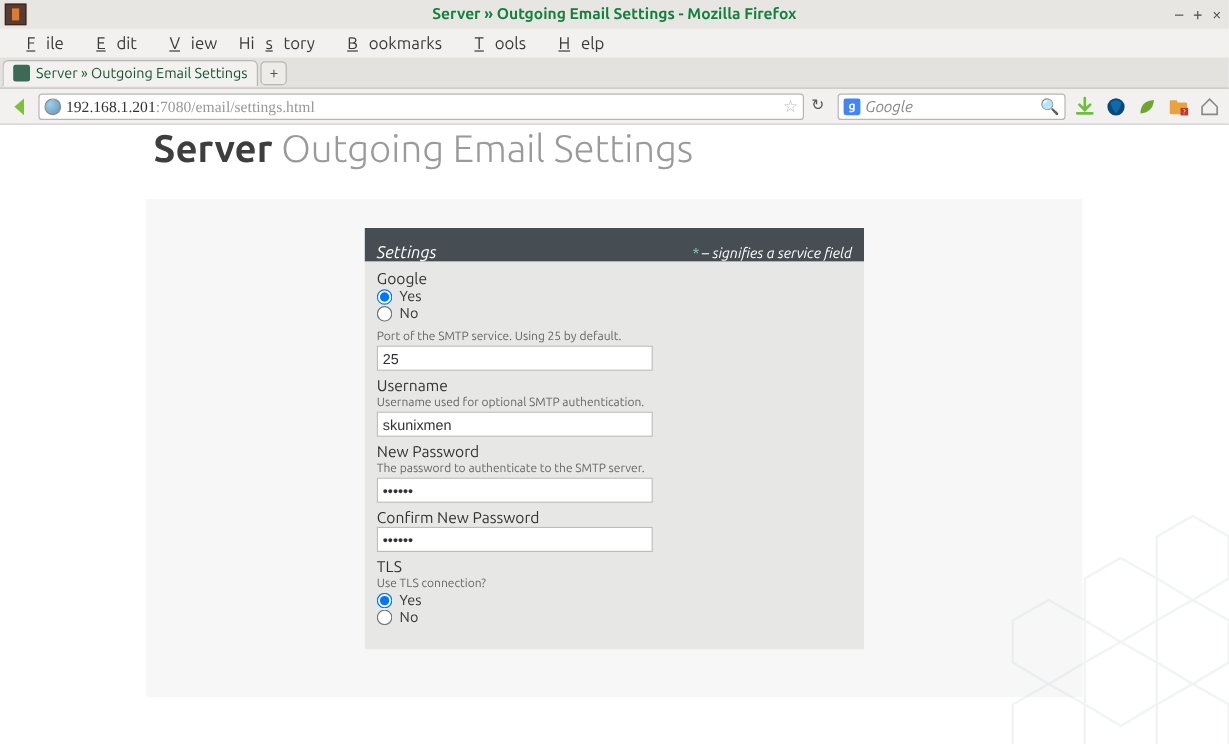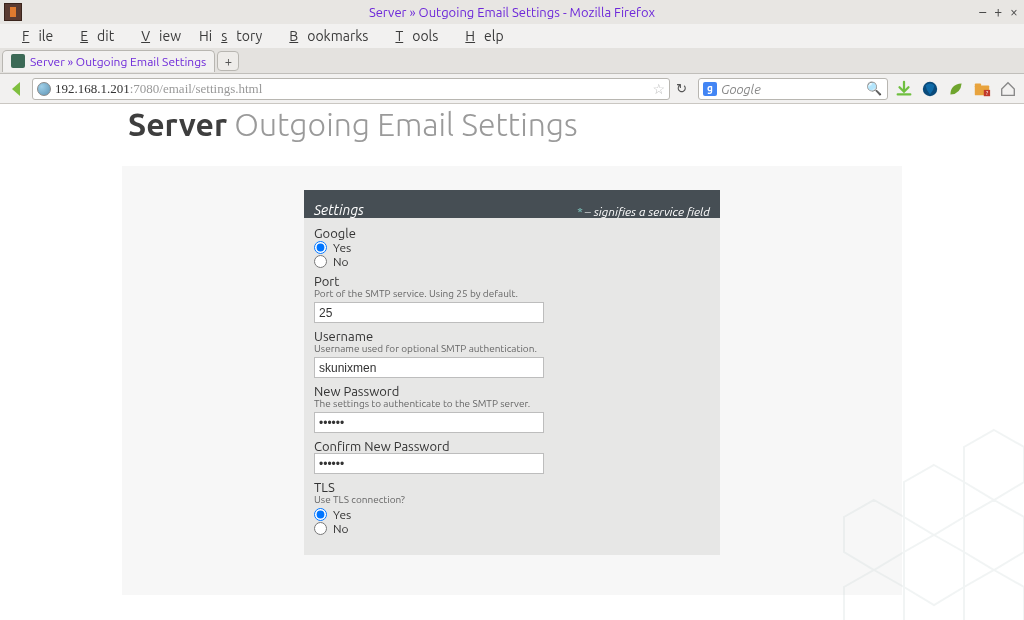--- a/index.html
+++ b/index.html
@@ -2,32 +2,32 @@
 <html><head>
 <meta charset="utf-8">
 <style>
   * { box-sizing: border-box; margin: 0; padding: 0; }
   html, body { width: 1024px; height: 620px; font-family: "Ubuntu", "DejaVu Sans", sans-serif; font-size: 13px; background: #f2f1f0; overflow: hidden; }
 
   
   .titlebar { height: 24px; background: #e8e6e3; display: flex; align-items: center; position: relative; }
   .titlebar .app-icon { width: 18px; height: 18px; margin-left: 4px; background: #5a3b32; border: 1px solid #3a241c; display: flex; align-items: center; justify-content: center; }
   .titlebar .app-icon-inner { width: 6px; height: 10px; background: #e07a2f; }
-  .titlebar .title { position: absolute; left: 50%; transform: translateX(-50%); font-weight: normal; font-size: 13px; color: #6d28d9; }
+  .titlebar .title { position: absolute; left: 50%; transform: translateX(-50%); font-weight: bold; font-size: 13px; color: #15803d; }
   .titlebar .win-controls { position: absolute; right: 6px; display: flex; gap: 8px; color: #4a4a4a; font-size: 14px; }
   .titlebar .win-btn { cursor: pointer; }
 
   
   .menubar { height: 24px; background: #f2f1f0; display: flex; align-items: center; padding: 0 4px; gap: 0; font-size: 14px; color: #3b3b3b; }
   .menubar span { padding: 2px 9px; cursor: pointer; }
   .menubar span .ul { text-decoration: underline; }
 
   
   .tabbar { height: 26px; background: #e4e2df; display: flex; align-items: center; padding: 0 2px; border-bottom: 1px solid #c0beba; }
-  .tab { height: 22px; background: #f2f1f0; border: 1px solid #b8b6b1; border-bottom: none; border-top-left-radius: 5px; border-top-right-radius: 5px; display: flex; align-items: center; padding: 0 8px; margin-right: 2px; font-size: 12px; color: #6d28d9; max-width: 220px; }
+  .tab { height: 22px; background: #f2f1f0; border: 1px solid #b8b6b1; border-bottom: none; border-top-left-radius: 5px; border-top-right-radius: 5px; display: flex; align-items: center; padding: 0 8px; margin-right: 2px; font-size: 12px; color: #14532d; max-width: 220px; }
   .tab .favicon { width: 14px; height: 14px; background: #3c6a56; border-radius: 2px; margin-right: 5px; flex: none; }
   .tab .tabtext { white-space: nowrap; overflow: hidden; text-overflow: ellipsis; }
   .newtab { width: 22px; height: 20px; border: 1px solid #b8b6b1; border-radius: 4px; display: flex; align-items: center; justify-content: center; font-size: 13px; color: #555; cursor: pointer; background: #eeece9; }
 
   
   .navbar { height: 30px; background: #f2f1f0; display: flex; align-items: center; padding: 0 6px; border-bottom: 1px solid #cac7c2; gap: 6px; }
   .back-btn { width: 20px; height: 20px; cursor: pointer; }
   .urlpill { flex: 1; height: 22px; background: #ffffff; border: 1px solid #b8b6b1; border-radius: 3px; display: flex; align-items: center; padding: 0 4px; gap: 4px; }
   .urlpill .globe { width: 14px; height: 14px; border-radius: 50%; border: 1px solid #888; background: radial-gradient(circle at 30% 30%, #9fcfe8, #5f95b5); flex: none; }
   .urlpill .url { font-size: 13px; color: #999; flex: 1; white-space: nowrap; overflow: hidden; font-family: Liberation Serif, serif; }
@@ -170,34 +170,33 @@
               <label>Yes</label>
             </div>
             <div class="radio-row">
               <input type="radio" name="enable" style="">
               <label>No</label>
             </div>
           </div>
 
 
           <div class="fgroup">
-            <div class="flabel">Port</div>
             <div class="fhelp">Port of the SMTP service. Using 25 by default.</div>
             <input class="tinput" type="text" value="25" style="">
           </div>
 
           <div class="fgroup">
             <div class="flabel">Username</div>
             <div class="fhelp">Username used for optional SMTP authentication.</div>
             <input class="tinput" type="text" value="skunixmen" style="">
           </div>
 
           <div class="fgroup">
             <div class="flabel">New Password</div>
-            <div class="fhelp">The settings to authenticate to the SMTP server.</div>
+            <div class="fhelp">The password to authenticate to the SMTP server.</div>
             <input class="tinput" type="text" value="••••••" style="">
           </div>
 
           <div class="fgroup">
             <div class="flabel">Confirm New Password</div>
             <input class="tinput" type="text" value="••••••" style="">
           </div>
 
           <div class="fgroup" style="margin-top:6px;">
             <div class="flabel">TLS</div>

